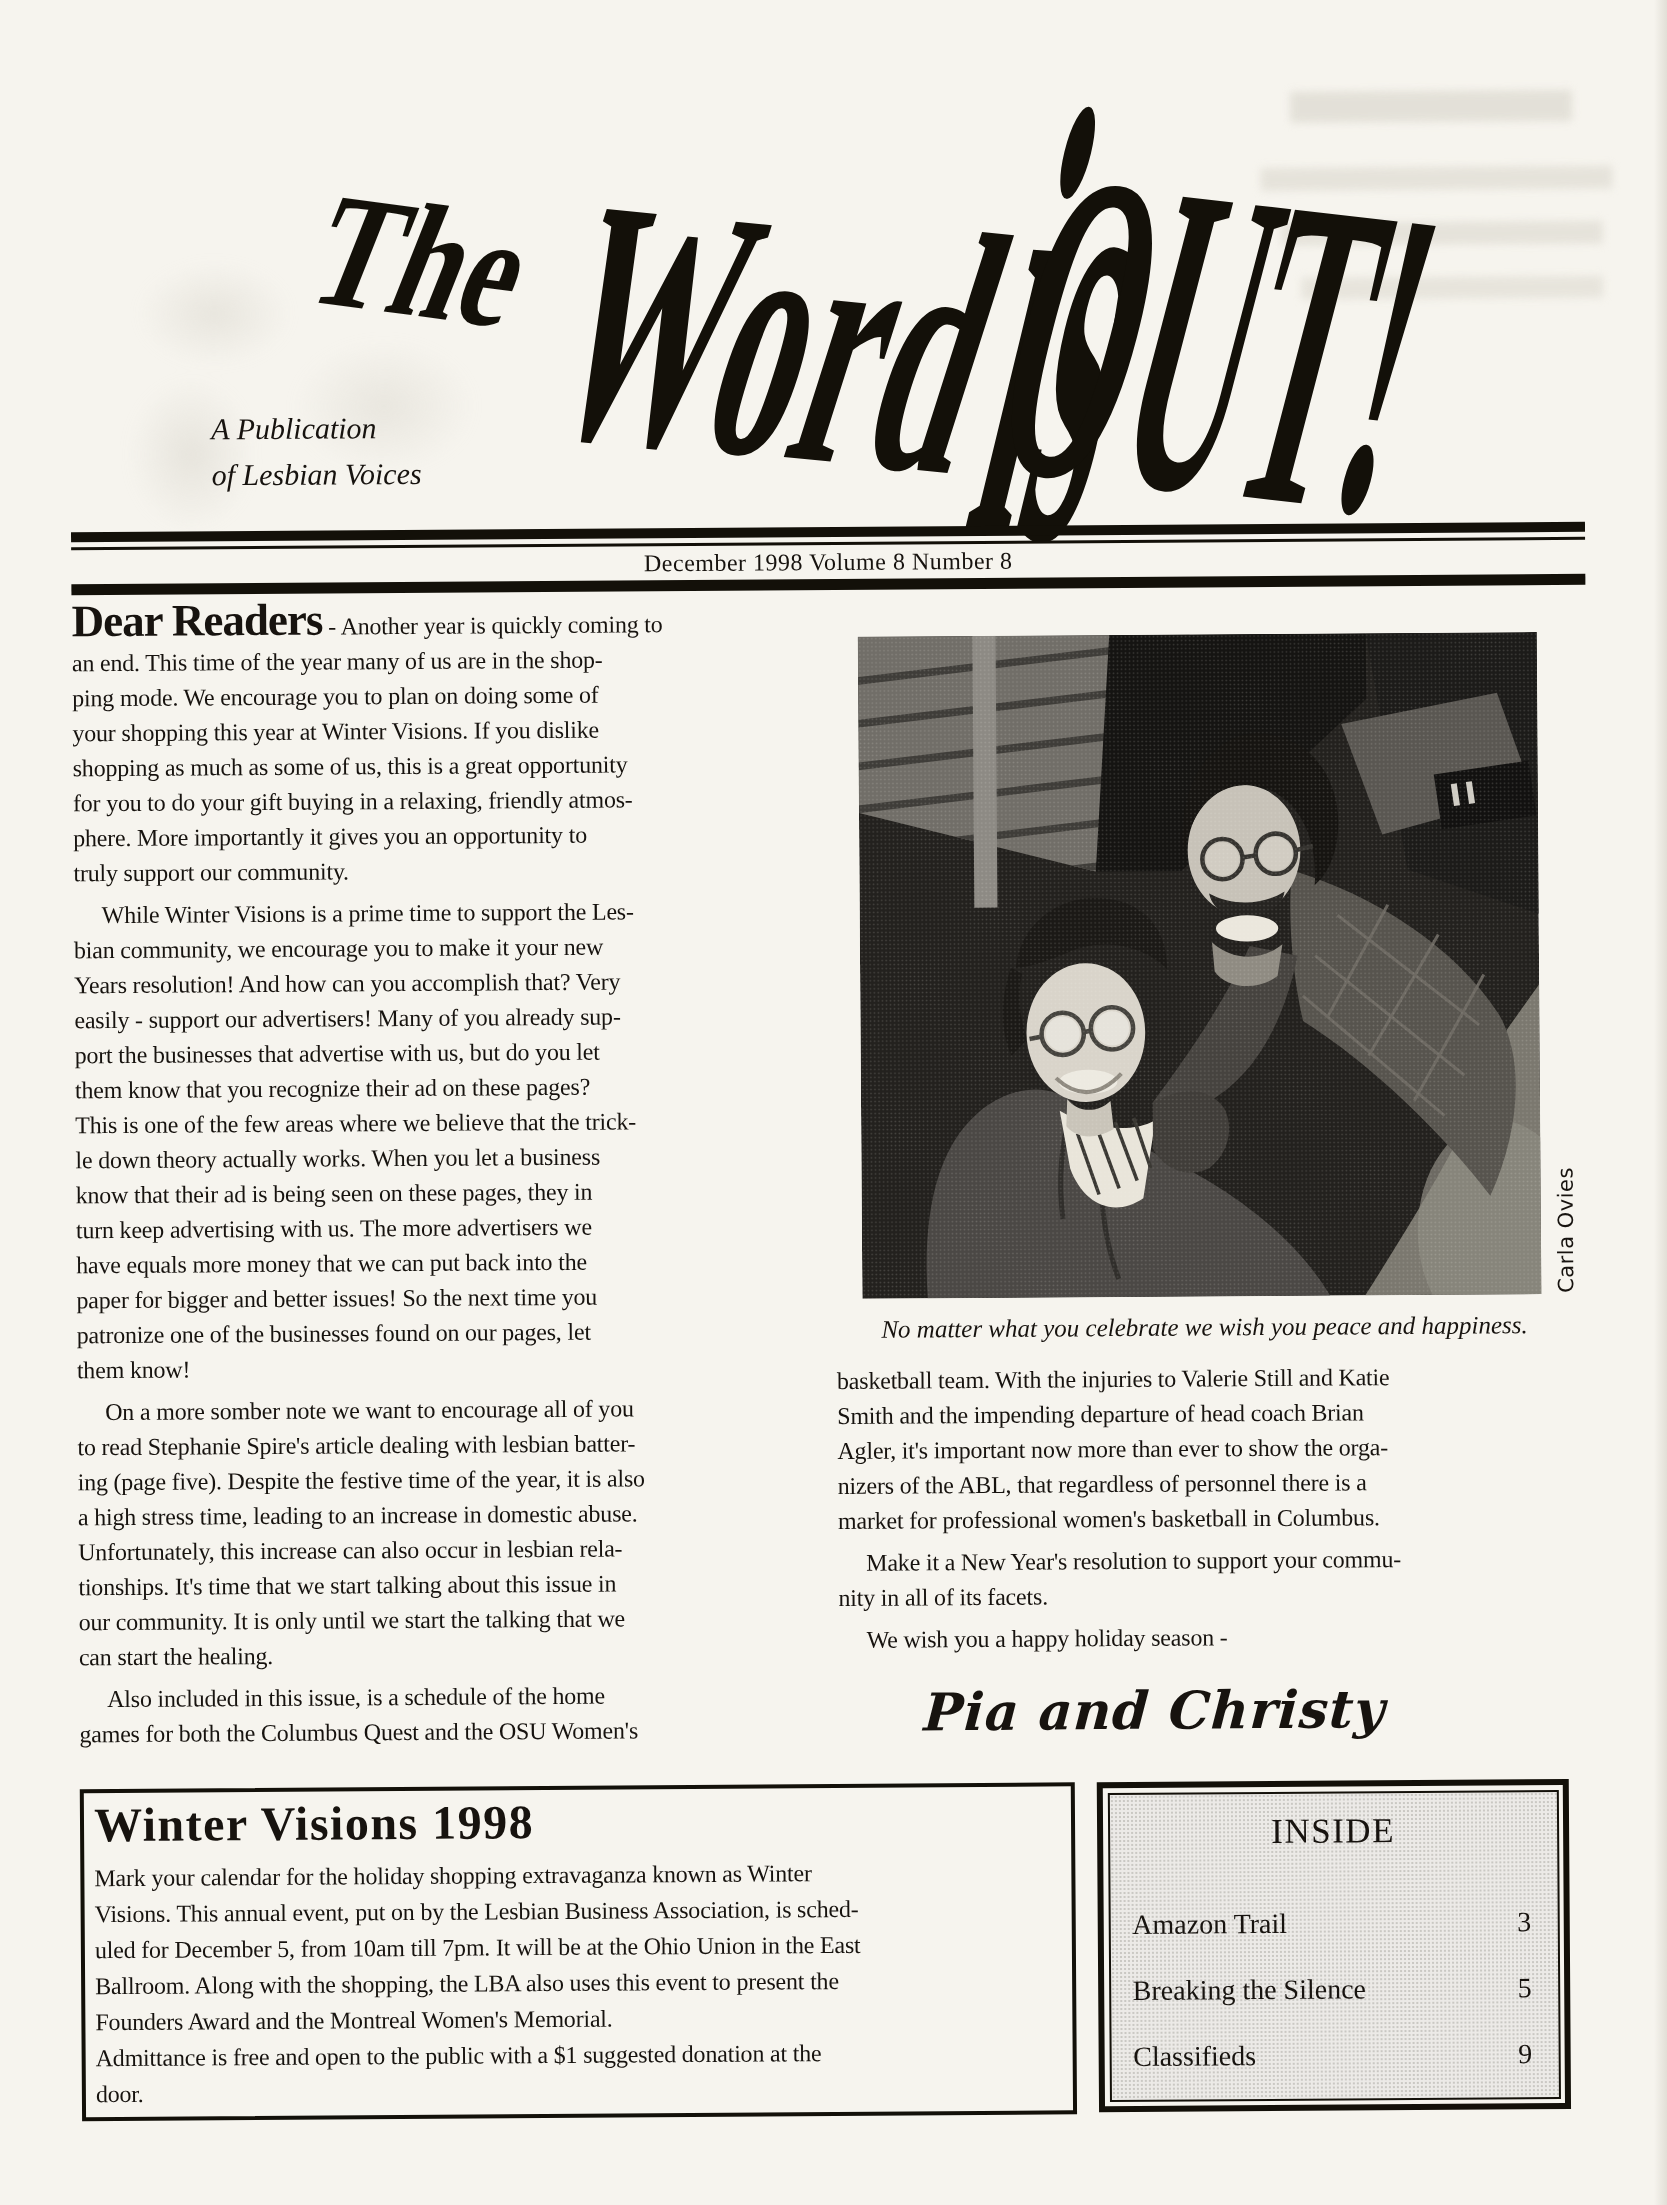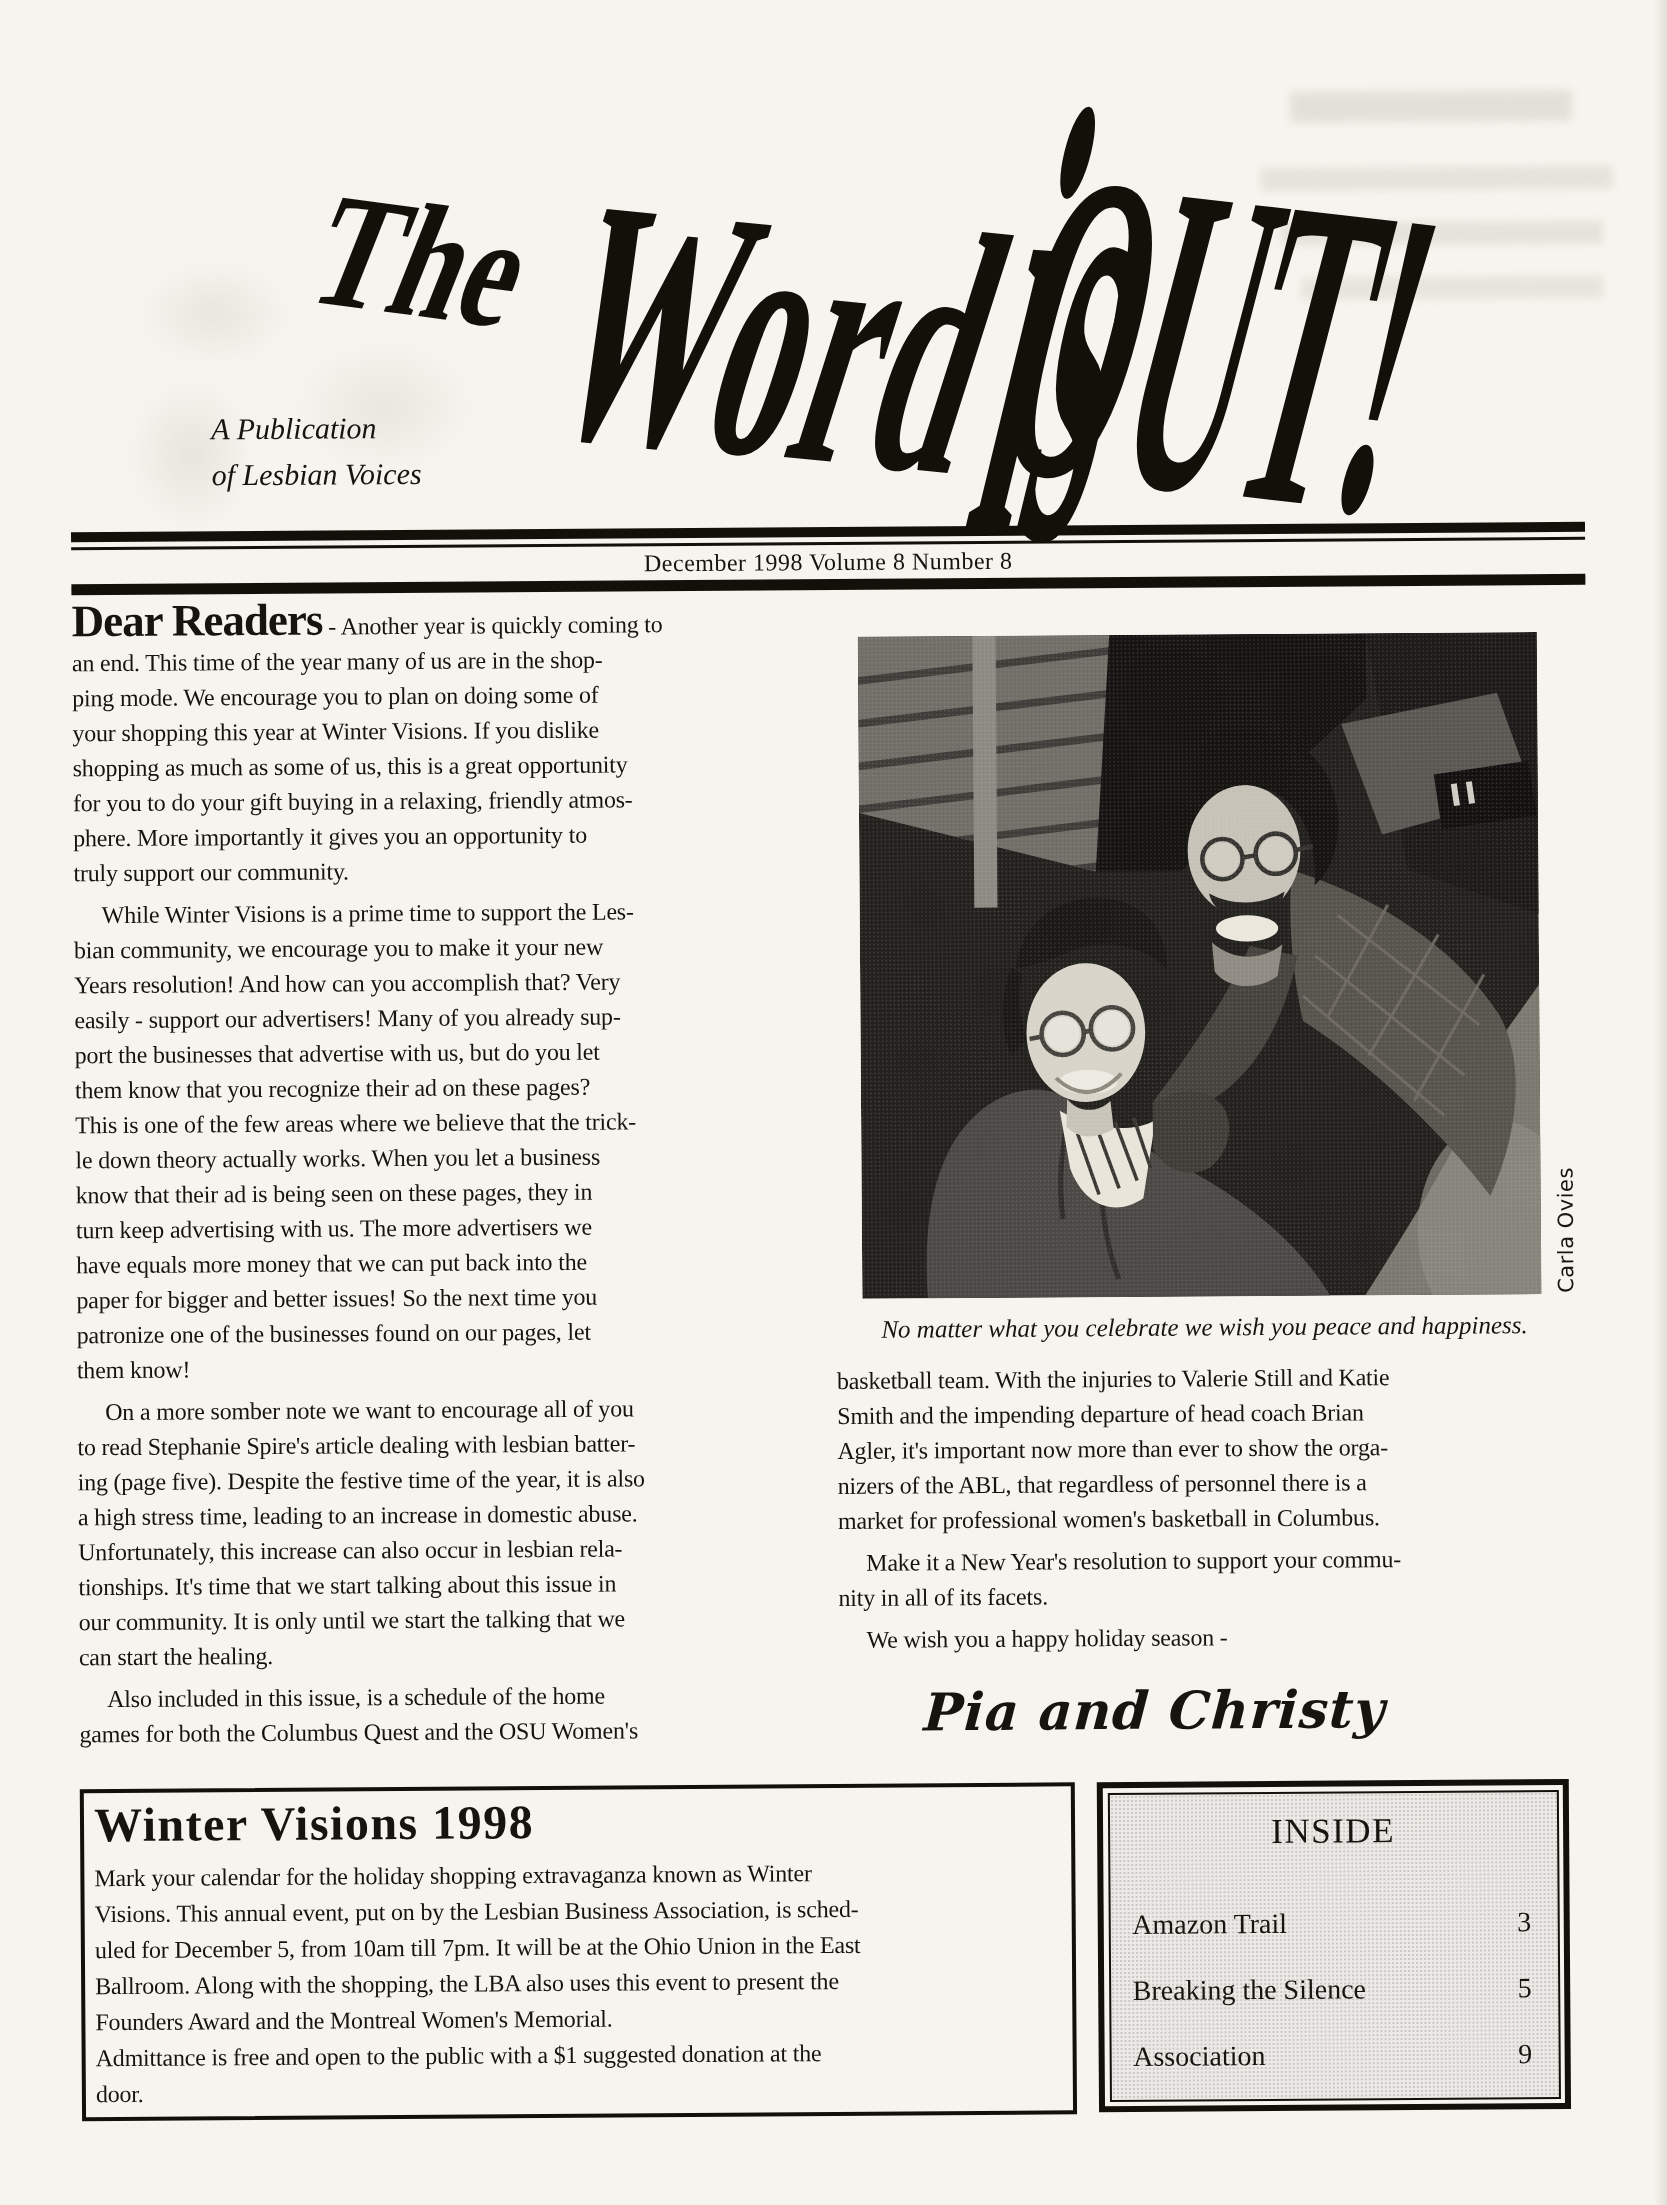--- a/index.html
+++ b/index.html
@@ -257,21 +257,21 @@
         <div class="toc">
           <div class="toc-row">
               <span>Amazon Trail</span>
               <span class="pg">3</span>
             </div>
           <div class="toc-row">
               <span>Breaking the Silence</span>
               <span class="pg">5</span>
             </div>
           <div class="toc-row">
-              <span>Association</span>
+              <span>Classifieds</span>
               <span class="pg">9</span>
             </div>
         </div>
       </div>
     </aside>
 
   </div>
 </div>
 
 

